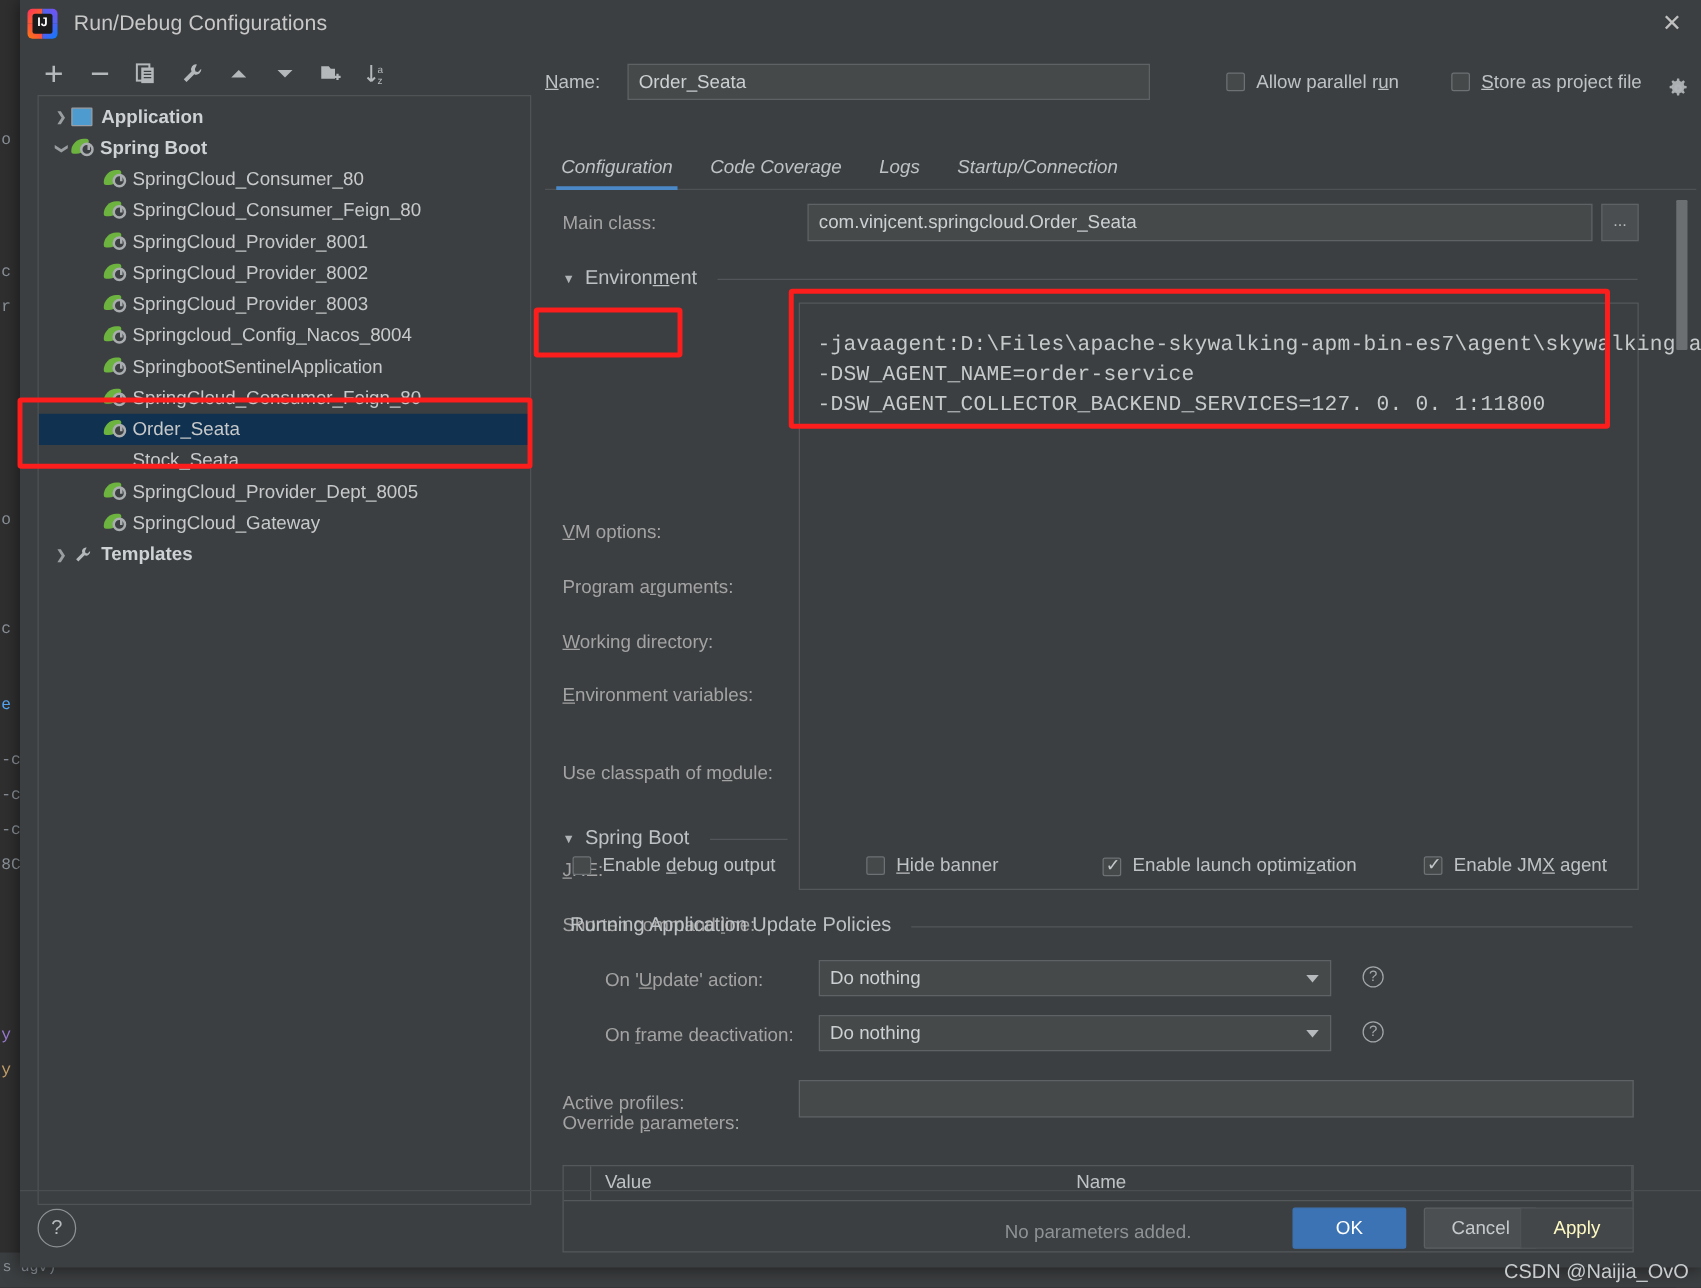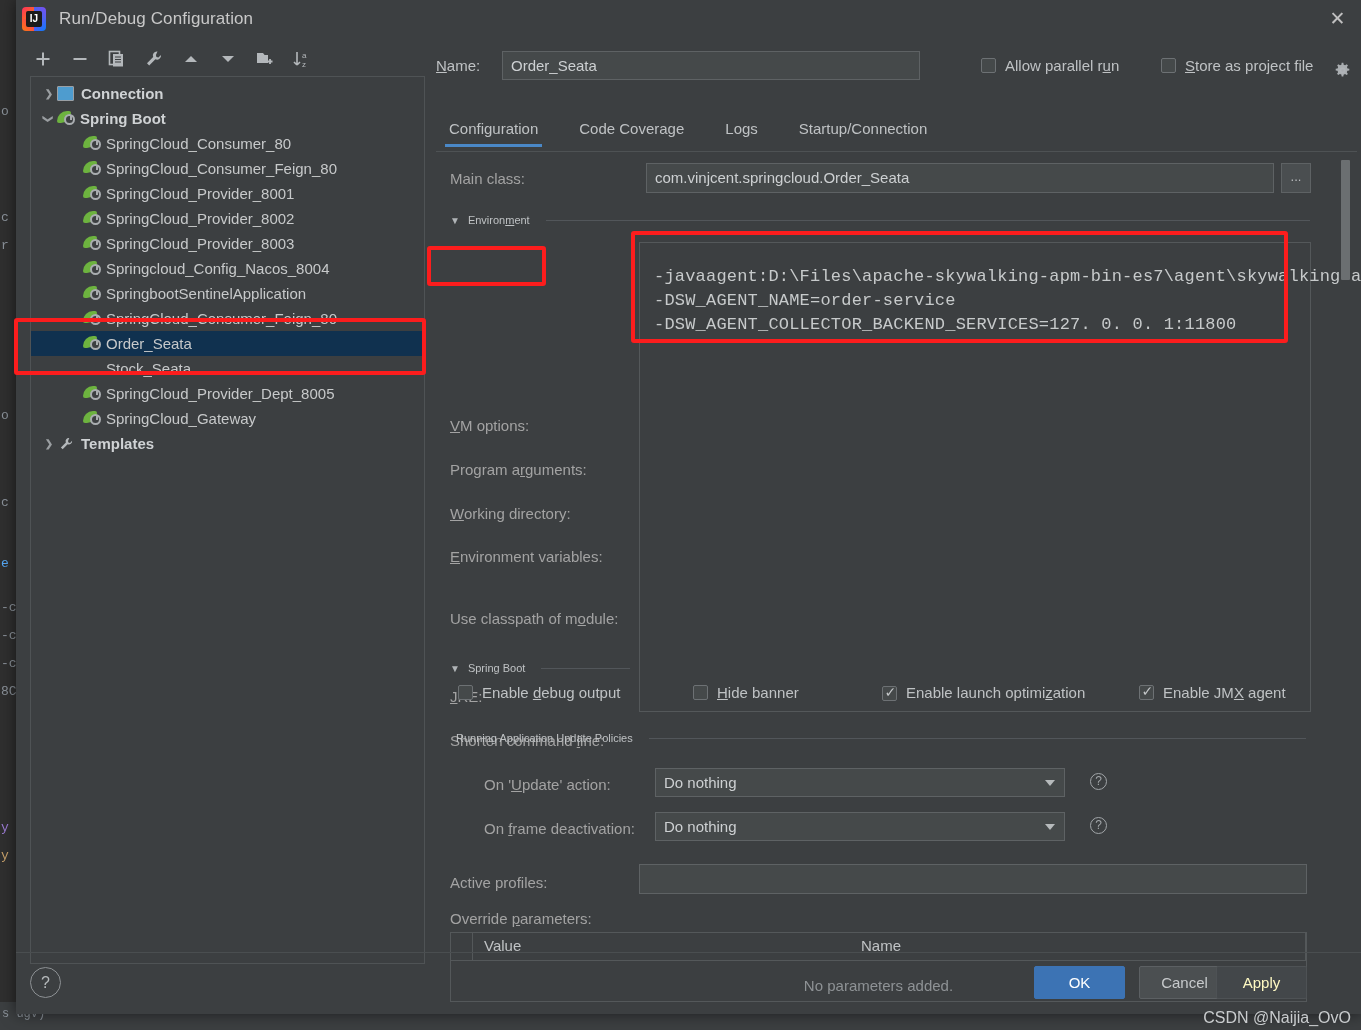--- a/index.html
+++ b/index.html
@@ -152,22 +152,23 @@
     content: "✓"; position:absolute; left:1.5px; top:-3px;
     font-size: 14px; color: #c3c6c8; line-height: 16px;
   }
   #allow-parallel { position: absolute; left: 545px; }
   #store-project { position: absolute; left: 725px; }
   #gear-icon-top { position:absolute; left: 898px; top: 14px; color:#b0b4b7; }
 
   
   #tabs {
     position: absolute; left: 0; top: 72px; width: 100%; height: 38px;
-    display: flex; align-items: center; gap: 15px;
+    display: flex; align-items: flex-end; gap: 4px;
     border-bottom: 1px solid #4e5254;
+    font-style: italic;
   }
   .tab {
     font-size: 15px; color: #bfc2c4; padding: 0 13px 9px 13px; cursor: pointer;
     position: relative;
   }
   .tab.active:after {
     content:""; position:absolute; left: 9px; right: 9px; bottom: -1px;
     height: 3px; background: #4a88c7;
   }
 
@@ -184,21 +185,21 @@
   #mainclass-browse {
     position:absolute; left: 845px; top: 1px; width: 30px; height: 30px;
     background: #4a4e50; border: 1px solid #5e6264; color: #b9bcbe;
     font-size: 13px; text-align:center; line-height: 26px; cursor:pointer;
   }
 
   .section-head {
     position:absolute; display:flex; align-items:center; gap: 8px; width: 100%;
   }
   .tri { color: #b0b4b7; font-size: 10px; }
-  .section-title { font-size: 11px; color: #bfc2c4; white-space: nowrap; }
+  .section-title { font-size: 16px; color: #bfc2c4; white-space: nowrap; }
   .section-line { height: 1px; background: #52565a; flex: 1; margin-left: 8px; }
 
   #env-head { left: 14px; top: 52px; width: 860px; }
 
   .flabel { position:absolute; font-size: 15px; color: #a3a3a3; left: 14px; }
 
   
   #env-editor {
     position:absolute; left: 203px; top: 80px; width: 672px; height: 470px;
     background: #3c3f41; border: 1px solid #54585a;
@@ -247,21 +248,21 @@
 
   #lbl-frame { left: 48px; top: 658px; }
   #combo-frame { left: 219px; top: 650px; width: 410px; }
   #help-frame { left: 654px; top: 655px; }
 
   #lbl-profiles { left: 14px; top: 712px; }
   #profiles-input {
     position:absolute; left: 203px; top: 702px; width: 668px; height: 30px;
     background: #45494a; border:1px solid #5e6264;
   }
-  #lbl-override { left: 14px; top: 748px; }
+  #lbl-override { left: 14px; top: 728px; }
 
   #param-table {
     position:absolute; left: 14px; top: 770px; width: 857px; height: 70px;
     border: 1px solid #54585a; background: #3c3f41;
   }
   #param-header {
     display:flex; height: 28px; border-bottom: 1px solid #54585a;
   }
   #param-header .gut { width: 22px; border-right: 1px solid #54585a; flex:0 0 auto; }
   #param-header .col {
@@ -342,21 +343,21 @@
 <div id="dialog">
 
   <div id="titlebar">
     <div id="app-logo">
       <div class="q1"></div>
         <div class="q2"></div>
         <div class="q3"></div>
         <div class="q4"></div>
       <div class="inner">IJ</div>
     </div>
-    <div id="dialog-title">Run/Debug Configuration</div>
+    <div id="dialog-title">Run/Debug Configurations</div>
     <div id="close-btn">✕</div>
   </div>
 
   <div id="left-panel">
 
     <div id="tree-toolbar">
       <div class="tb-icon">
         <svg width="20" height="20" viewBox="0 0 20 20">
             <path d="M10 3.5v13M3.5 10h13" stroke="#b4b8bb" stroke-width="2" fill="none"></path>
           </svg>
@@ -401,21 +402,21 @@
           <text x="10" y="18" font-size="8" fill="#b4b8bb" font-family="sans-serif">z</text>
         </svg>
       </div>
     </div>
 
     <div id="tree">
 
       <div class="tree-row bold">
         <div class="arrow">❯</div>
         <div class="ico-app"></div>
-        <span>Connection</span>
+        <span>Application</span>
       </div>
 
       <div class="tree-row bold">
         <div class="arrow" style="transform: rotate(90deg);">❯</div>
         <div class="ico-spring">
             <div class="leaf"></div>
             <div class="ring"></div>
           </div>
         <span>Spring Boot</span>
       </div>

